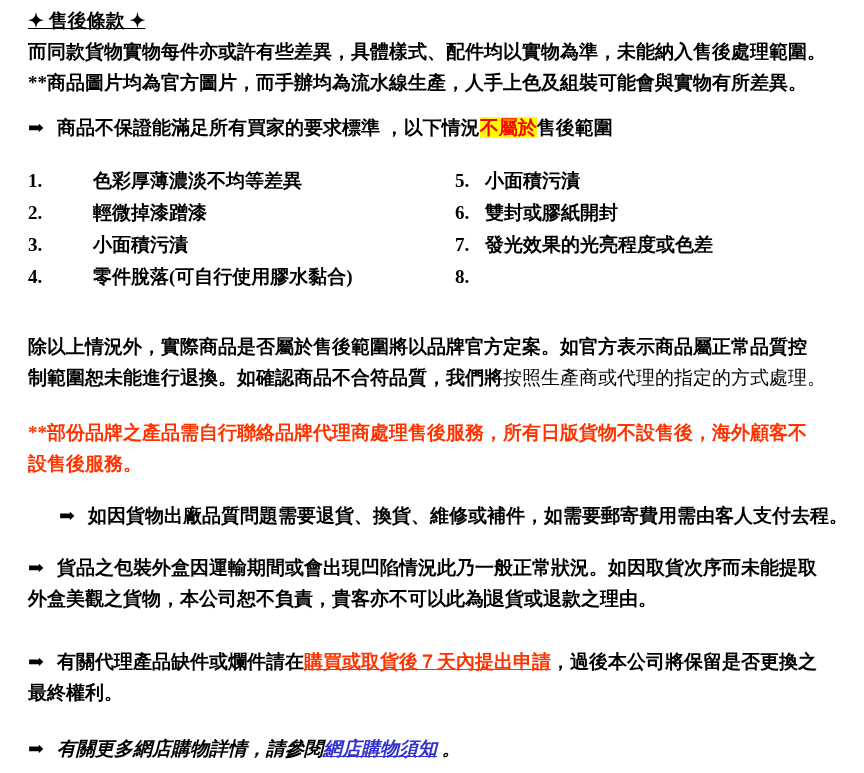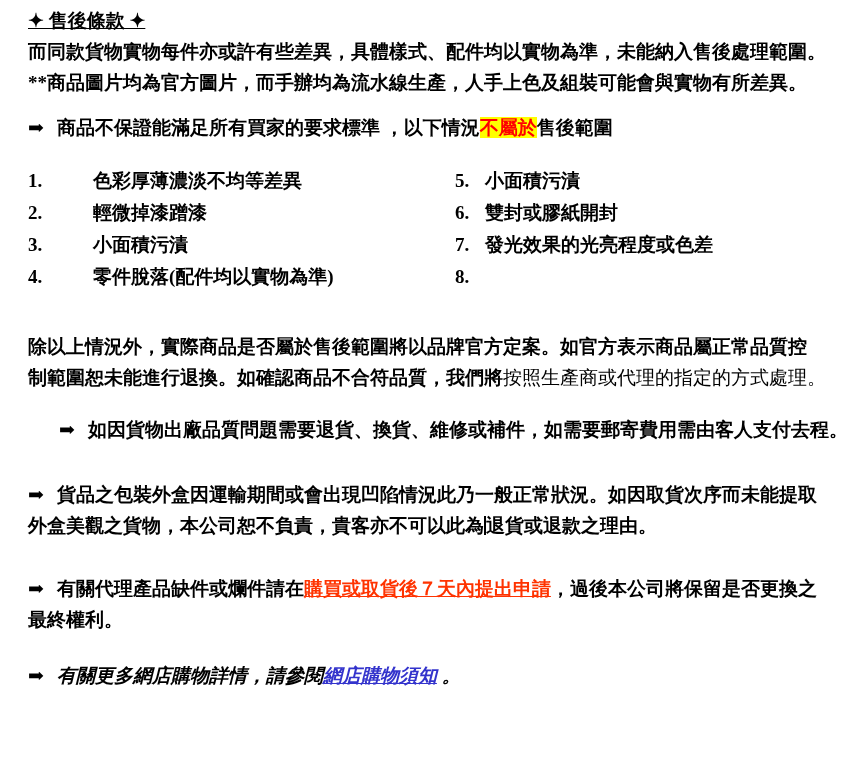--- a/index.html
+++ b/index.html
@@ -58,21 +58,21 @@
   .left-item .num { width: 65px; flex: none; }
   .right-item { display: flex; }
   .right-item .num { width: 30px; flex: none; }
   .decision { margin-top: 38px; }
   .normal-weight { font-weight: normal; margin-top: 16px; }
   .agency {
     margin-top: 24px;
     color: var(--red-text, #ff3300);
   }
   .shipping { margin-top: 21px; text-align: right; }
-  .packaging { margin-top: 34px; }
+  .packaging { margin-top: 21px; }
   .parts { margin-top: 32px; }
   .more { margin-top: 25px; font-style: italic; }
   .red-underline {
     color: var(--red-text, #ff3300);
     text-decoration: underline;
   }
   a.blue-link {
     color: var(--link-blue, #3333cc);
     text-decoration: underline;
     cursor: pointer;
@@ -128,33 +128,37 @@
           <span class="txt">小面積污漬</span>
         </span>
       <span class="right-item">
           <span class="num">7.</span>
           <span class="txt">發光效果的光亮程度或色差</span>
         </span>
     </div>
     <div class="list-row">
       <span class="left-item">
           <span class="num">4.</span>
-          <span class="txt">零件脫落(配件均以實物為準)</span>
+          <span class="txt">零件脫落(可自行使用膠水黏合)</span>
         </span>
       <span class="right-item">
           <span class="num">8.</span>
         </span>
     </div>
   </div>
 
   <p class="para decision">
     <span class="line">除以上情況外，實際商品是否屬於售後範圍將以品牌官方定案。如官方表示商品屬正常品質控</span>
     <span class="line"><span>制範圍恕未能進行退換。如確認商品不合符品質，我們將</span><span class="normal-weight">按照生產商或代理的指定的方式處理。</span></span>
   </p>
 
+  <p class="para agency">
+    <span class="line">**部份品牌之產品需自行聯絡品牌代理商處理售後服務，所有日版貨物不設售後，海外顧客不</span>
+    <span class="line">設售後服務。</span>
+  </p>
 
   <p class="para shipping line">
     <span class="arrow">➡</span><span>如因貨物出廠品質問題需要退貨、換貨、維修或補件，如需要郵寄費用需由客人支付去程。</span>
   </p>
 
   <p class="para packaging">
     <span class="line"><span class="arrow">➡</span><span>貨品之包裝外盒因運輸期間或會出現凹陷情況此乃一般正常狀況。如因取貨次序而未能提取</span></span>
     <span class="line"><span>外盒美觀之貨物，本公司恕不負責，貴客亦不可以此為</span><span class="caret"></span><span>退貨或退款之理由。</span></span>
   </p>
 

